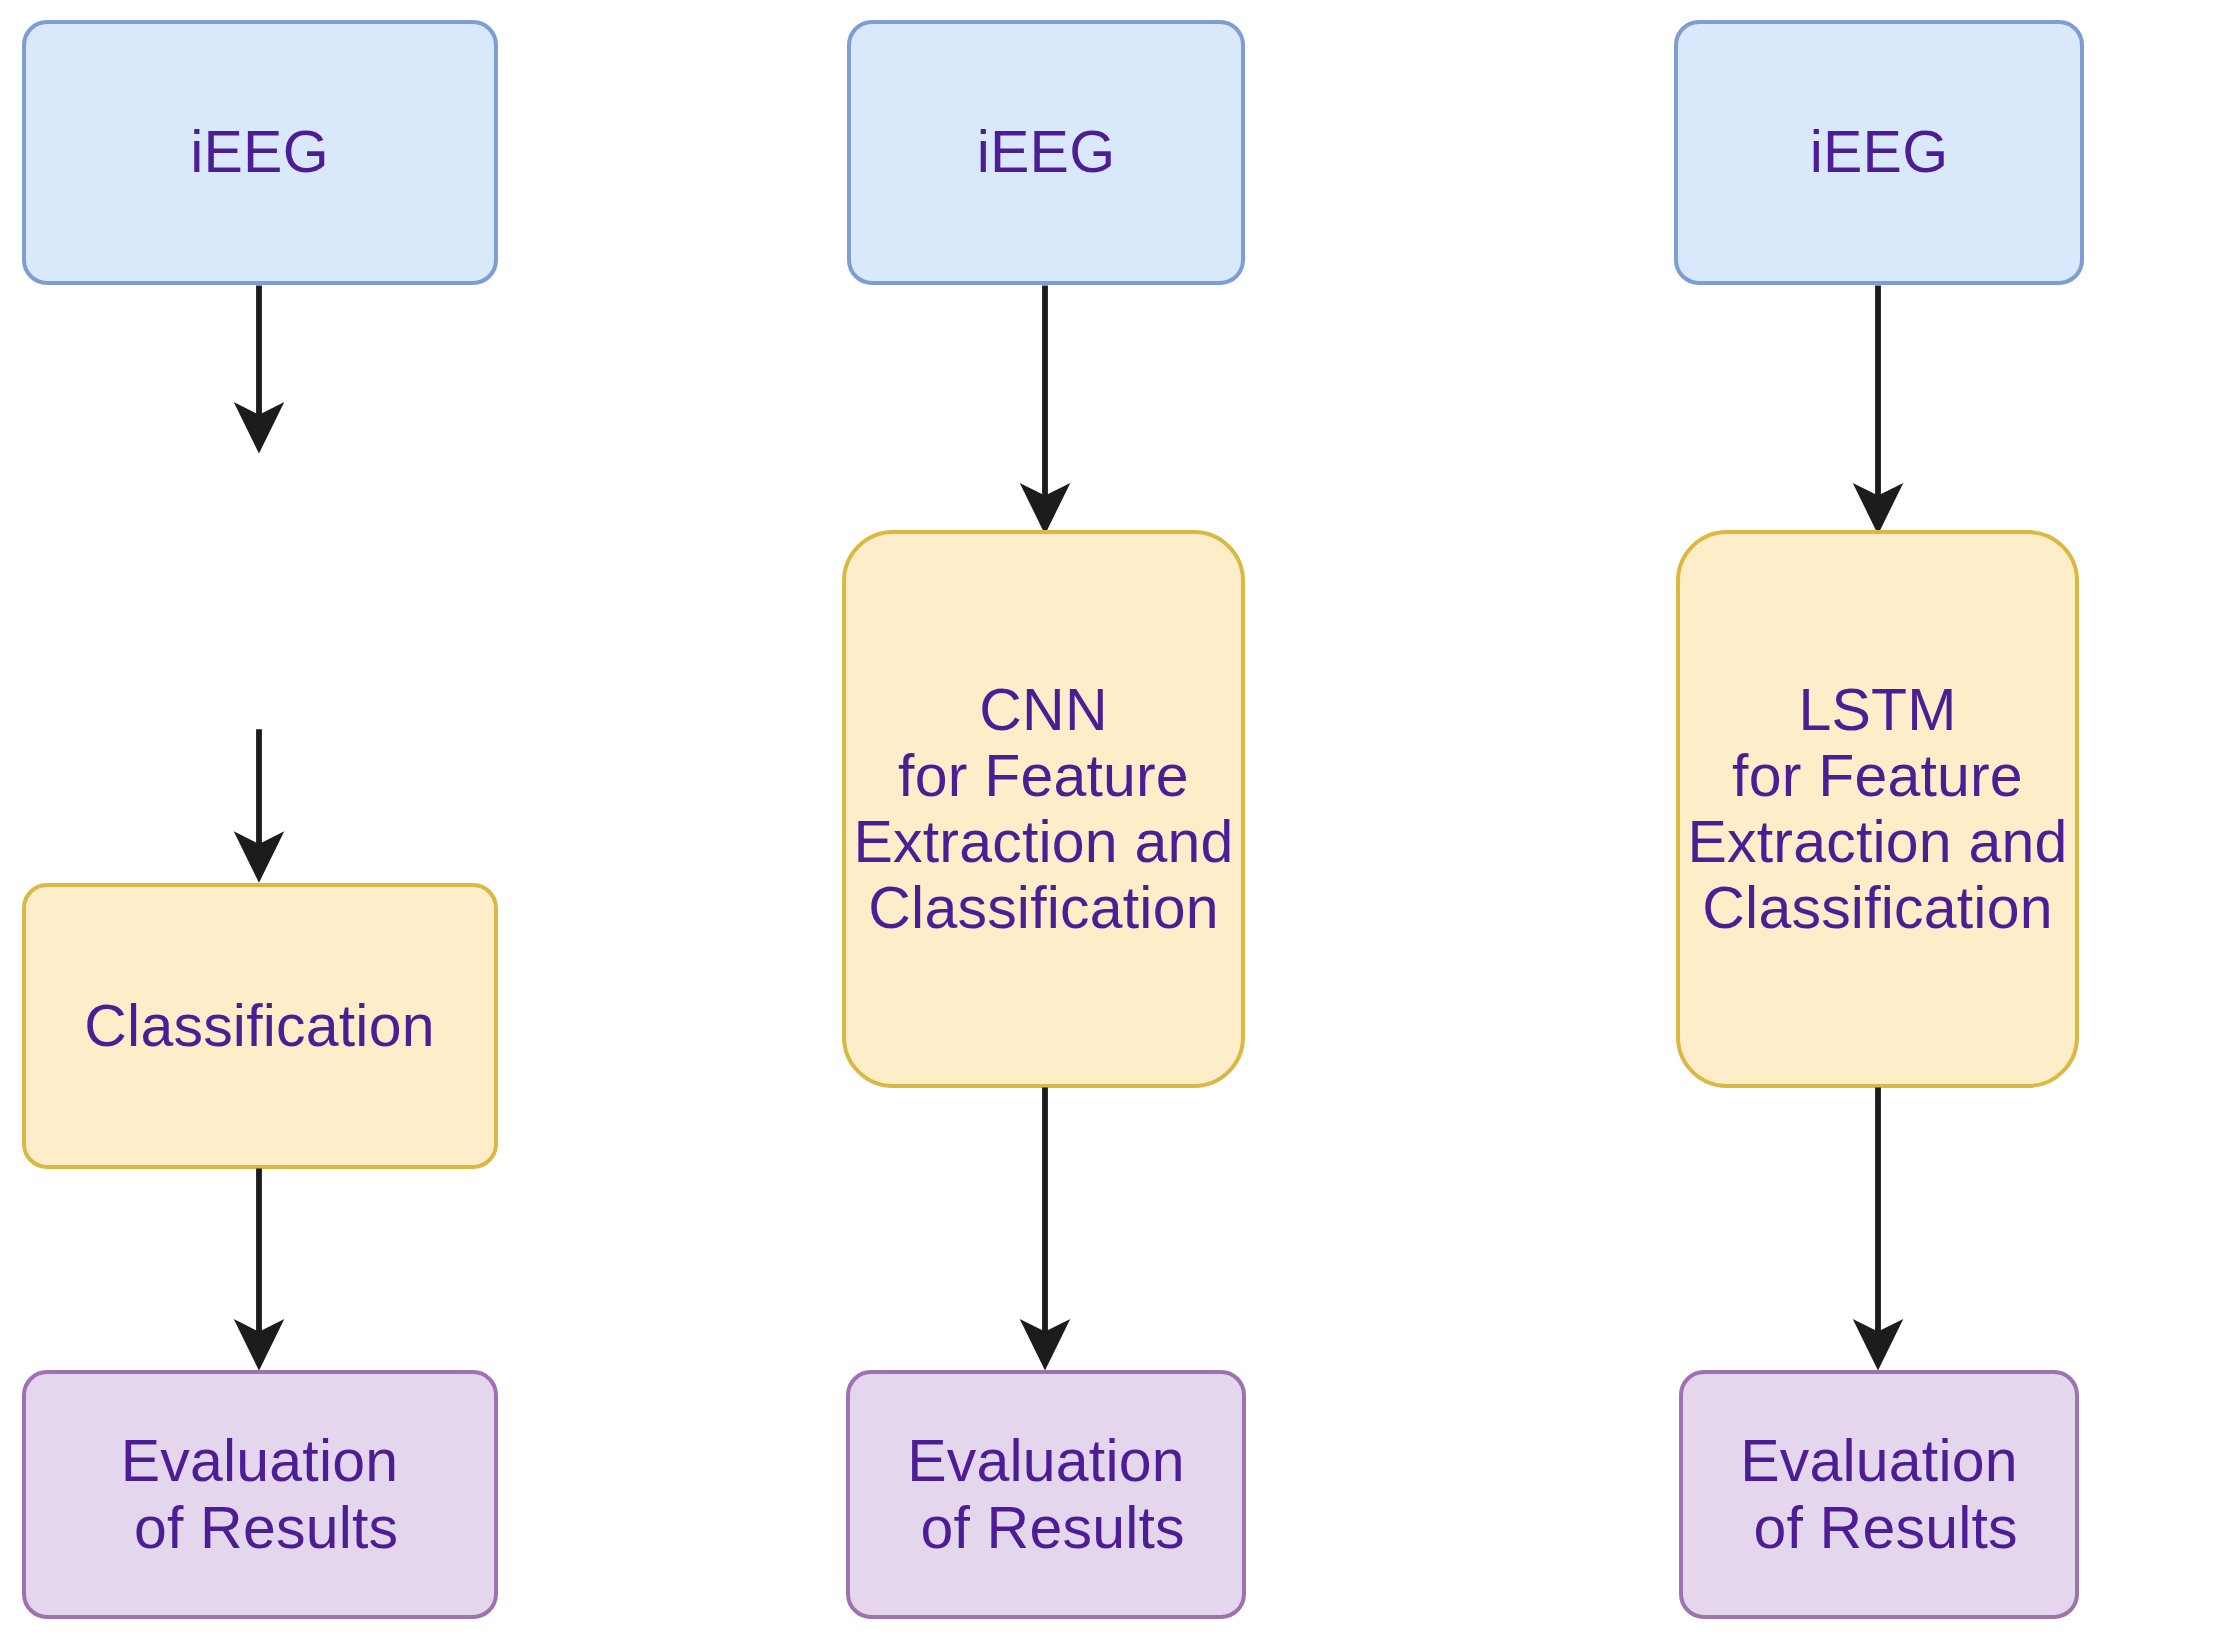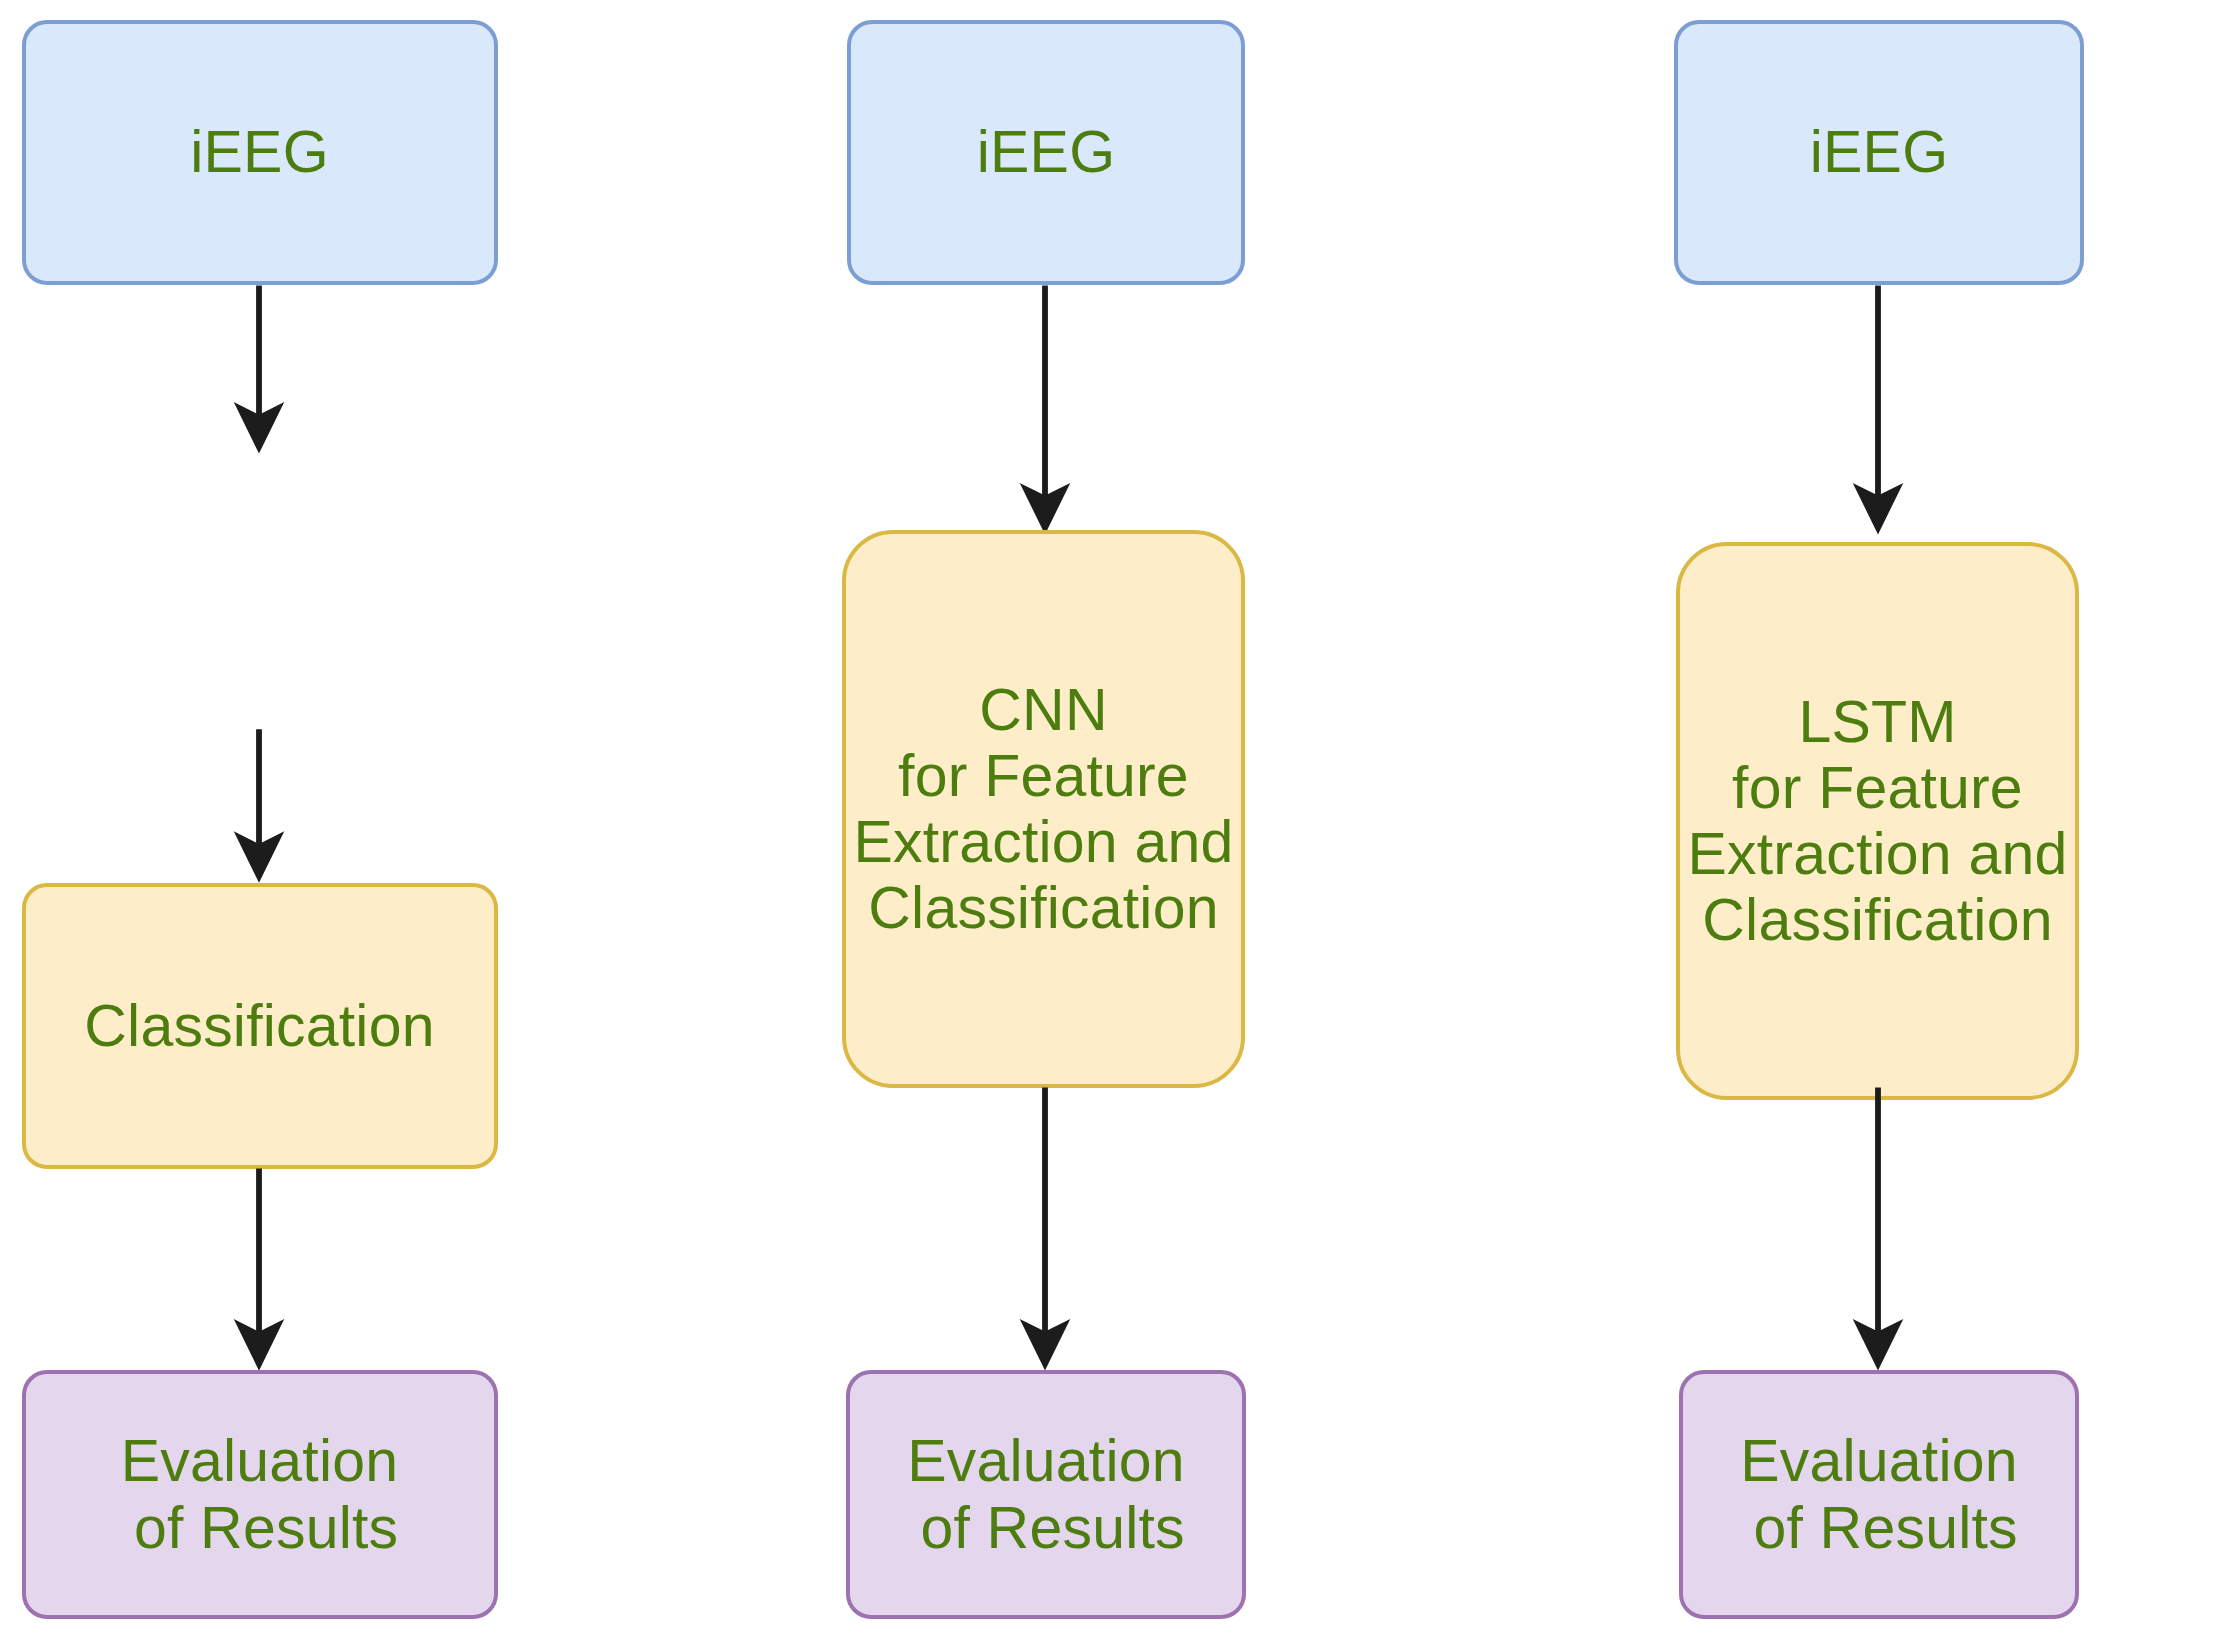--- a/index.html
+++ b/index.html
@@ -15,21 +15,21 @@
     font-family: "Liberation Sans", sans-serif;
     overflow: hidden;
   }
   .node {
     position: absolute;
     box-sizing: border-box;
     display: flex;
     align-items: center;
     justify-content: center;
     text-align: center;
-    color: #4d7c0f;
+    color: #4c1d95;
     font-size: 59px;
     line-height: 1.12;
     letter-spacing: 0.2px;
     border-style: solid;
     border-width: 4.9px;
     white-space: pre-line;
   }
   .node-blue {
     background: #d9e8fb;
     border-color: #7c9ed2;
@@ -113,21 +113,21 @@
   <div class="node node-purple" style="left:846px; top:1370px; width:400px; height:249px;">Evaluation
 of Results</div>
 
   <div class="node node-blue" style="left:1674px; top:19.5px; width:410px; height:265px;">iEEG</div>
 
   <svg class="edge" style="left:1843px; top:285px; width:70px; height:252px;" viewBox="0 0 72 258">
     <line class="edge-line" x1="36" y1="0" x2="36" y2="231"></line>
     <polygon class="edge-head" points="36,256 10,203 36,216 62,203"></polygon>
   </svg>
 
-  <div class="node node-yellow-big" style="left:1676px; top:530px; width:403px; height:558px;margin-top:12px;">LSTM
+  <div class="node node-yellow-big" style="left:1676px; top:530px; width:403px; height:558px;">LSTM
 for Feature
 Extraction and
 Classification</div>
 
   <svg class="edge" style="left:1843px; top:1087px; width:70px; height:286px;" viewBox="0 0 72 293">
     <line class="edge-line" x1="36" y1="0" x2="36" y2="266"></line>
     <polygon class="edge-head" points="36,291 10,238 36,251 62,238"></polygon>
   </svg>
 
   <div class="node node-purple" style="left:1679px; top:1370px; width:400px; height:249px;">Evaluation

